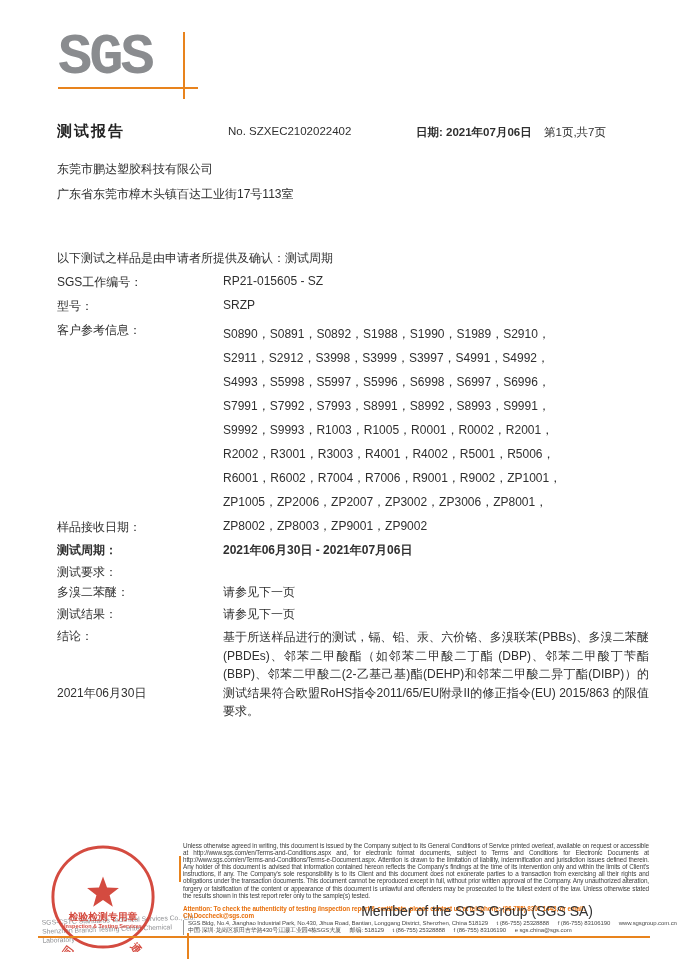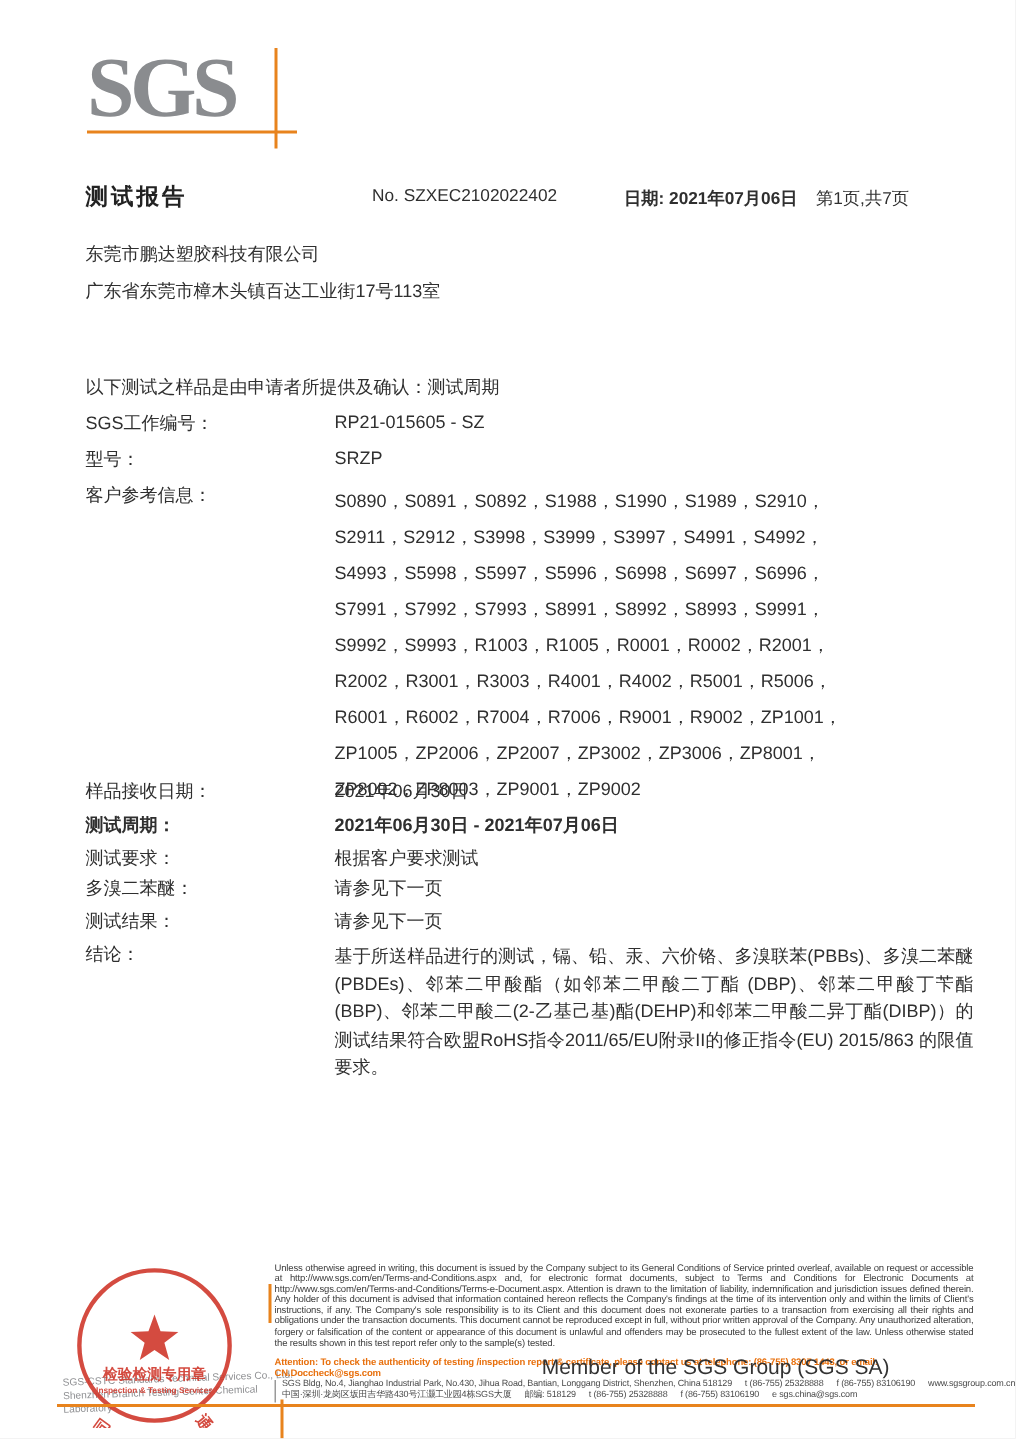--- a/index.html
+++ b/index.html
@@ -9,42 +9,42 @@
     background:#ffffff; overflow:hidden;
     font-family:"Liberation Sans","DejaVu Sans",sans-serif;
     color:#2f2f2f;
   }
   .abs { position:absolute; }
 
   
   .logo-text{
     left:58px; top:30px; font-size:57px; font-weight:bold;
     color:#8a8c8f; letter-spacing:-3px; line-height:1;
-    font-family:Liberation Serif, serif;
+    font-family:Liberation Mono, monospace;
   }
   .logo-hline{ left:58px; top:87px; width:140px; height:2px; background:#e8831d; }
   .logo-vline{ left:183px; top:32px; width:2px; height:67px; background:#e8831d; }
 
   
   .doc-title{ left:57px; top:122px; font-size:15px; font-weight:bold; letter-spacing:2px; color:#222; }
-  .report-no{ left:248px; top:125px; font-size:11.5px; }
+  .report-no{ left:228px; top:125px; font-size:11.5px; }
   .report-date{ left:416px; top:125px; font-size:11.5px;font-weight:bold; }
   .report-page{ left:544px; top:125px; font-size:11.5px; }
 
   .company-name{ left:57px; top:161px; font-size:12px; }
   .company-addr{ left:57px; top:186px; font-size:12px; }
 
   
   .intro{ left:57px; top:250px; font-size:12px; }
   .row{ left:57px; width:592px; display:flex; font-size:12px; }
   .row .lbl{ width:166px; flex:0 0 166px; }
   .row .val{ flex:1; }
   .r-job{ top:274px; } .r-model{ top:298px; } .r-ref{ top:322px; }
   .ref-line{ line-height:24px; height:24px; }
-  .r-received{ top:519px; } .r-period{ top:542px;font-weight:bold; } .r-require{ top:564px; }
+  .r-received{ top:519px;flex-direction:column; } .r-period{ top:542px;font-weight:bold; } .r-require{ top:564px; }
   .r-method{ top:584px; } .r-result{ top:606px; } .r-conclusion{ top:628px; }
   .r-conclusion .val{ max-width:428px; line-height:18.5px; text-align:justify; }
 
   
   .stamp{ left:48px; top:842px; width:110px; height:110px; opacity:.9; }
   .lab-en{
     left:42px; top:915px; width:160px; font-size:6.8px; line-height:9px;
     color:#8f9093; transform:rotate(-2deg);
   }
   .fineprint{
@@ -115,21 +115,20 @@
     <span class="val">2021年06月30日</span>
   </div>
 
   <div class="abs row r-period">
     <span class="lbl">测试周期：</span>
     <span class="val">2021年06月30日 - 2021年07月06日</span>
   </div>
 
   <div class="abs row r-require">
     <span class="lbl">测试要求：</span>
-    <span class="val">根据客户要求测试</span>
   </div>
 
   <div class="abs row r-method">
     <span class="lbl">多溴二苯醚：</span>
     <span class="val">请参见下一页</span>
   </div>
 
   <div class="abs row r-result">
     <span class="lbl">测试结果：</span>
     <span class="val">请参见下一页</span>

